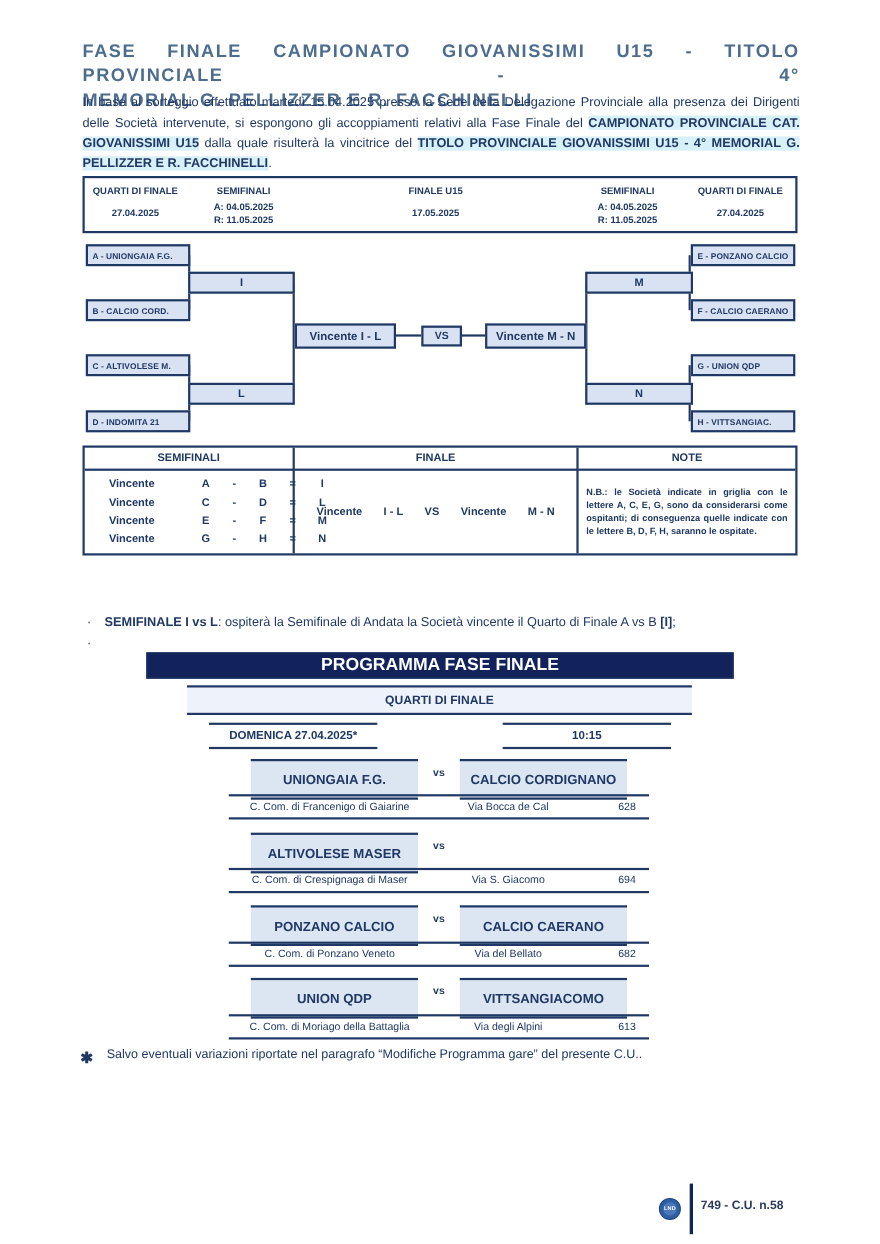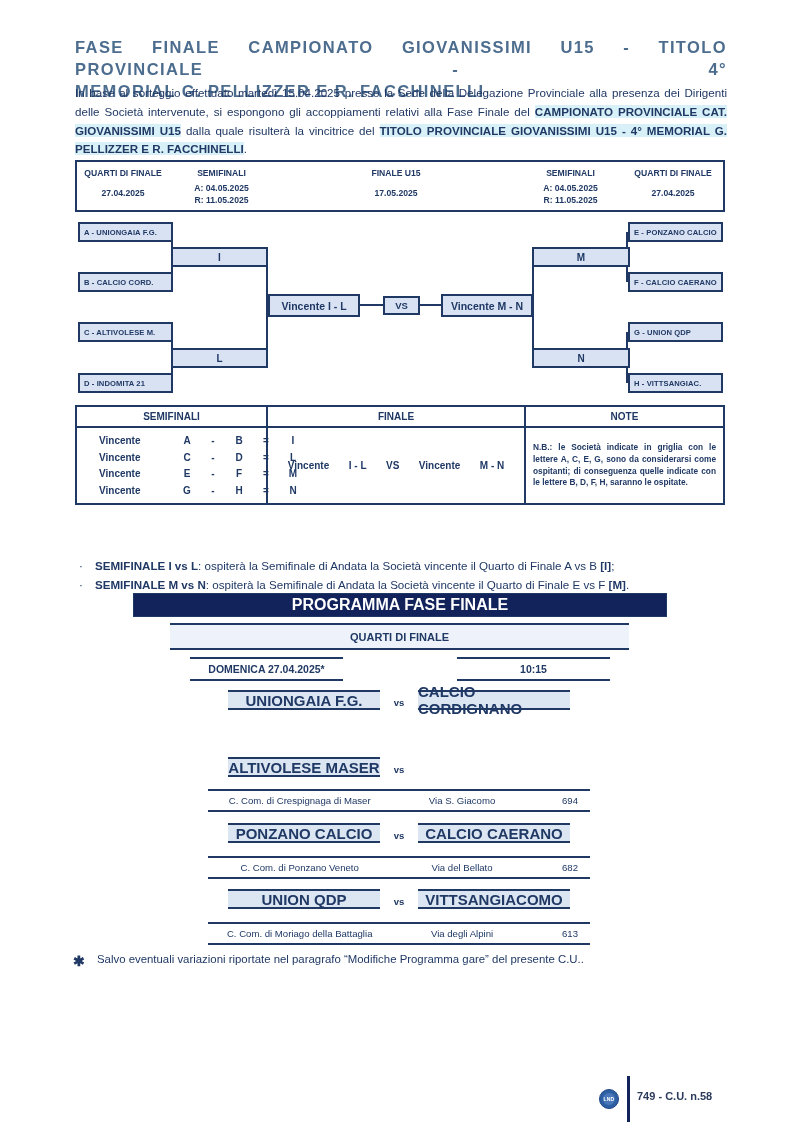--- a/index.html
+++ b/index.html
@@ -89,23 +89,23 @@
            color:#fff; font-weight:bold; font-size:16px; display:flex; align-items:center; justify-content:center;
            border:1px solid #1F3864; }
   .s-round { position:absolute; left:37px; top:30px; width:459px; height:27px; background:#EEF2FA;
              border-top:2.5px solid #1F3864; border-bottom:2.5px solid #1F3864;
              display:flex; align-items:center; justify-content:center; font-weight:bold; font-size:11px; }
   .s-cell { position:absolute; height:24px; border-top:2.5px solid #1F3864; border-bottom:2.5px solid #1F3864;
             display:flex; align-items:center; justify-content:center; font-weight:bold; font-size:10.5px; }
   .s-date { left:57px;  top:64px; width:153px; }
   .s-time { left:324px; top:64px; width:153px; }
   .s-teamrow { position:absolute; left:0; width:534px; height:24px; }
-  .s-teambox { position:absolute; top:0; width:152px; height:20px; background:#DCE6F3;
+  .s-teambox { position:absolute; top:0; width:152px; height:37px; background:#DCE6F3;
                border-top:2.5px solid #1F3864; border-bottom:2.5px solid #1F3864;
-               display:flex; align-items:center; justify-content:center; font-weight:bold; font-size:15px; }
+               display:flex; align-items:center; justify-content:center; font-weight:bold; font-size:12px; }
   .s-home { left:95px; } .s-away { left:285px; }
   .s-vs { position:absolute; left:247px; top:0; width:38px; height:24px; display:flex;
           align-items:center; justify-content:center; font-weight:bold; font-size:9.5px; }
   .s-venuerow { position:absolute; left:75px; width:382px; height:23px;
                 border-top:2px solid #1F3864; border-bottom:2px solid #1F3864;
                 display:flex; align-items:center; font-size:9.6px; font-weight:500; }
   .s-venuerow .vn { width:48%; text-align:center; }
   .s-venuerow .st { width:37%; text-align:center; }
   .s-venuerow .nm { width:15%; text-align:right; padding-right:12px; }
   .tr0 { top:97px; }  .vr0 { top:129px; }
@@ -247,35 +247,39 @@
   </div>
 
 
   <div class="bullets">
     <div class="bullet">
       <span class="mark">·</span>
       <span><b class="nv">SEMIFINALE I vs L</b><span>: ospiterà la Semifinale di Andata la Società vincente il Quarto di Finale A vs B </span><b class="nv">[I]</b><span>;</span></span>
     </div>
     <div class="bullet">
       <span class="mark">·</span>
-      <span><b class="nv">SEMIFINALE M vs N</b><span>: ospiterà la Semifinale di Andata la Società vincente il Quarto di Finale E vs F </span><b class="nv">[M]</b><span>.</span></span>
     </div>
   </div>
 
   <div class="sched">
     <div class="s-bar">PROGRAMMA FASE FINALE</div>
     <div class="s-round">QUARTI DI FINALE</div>
     <div class="s-cell s-date">DOMENICA 27.04.2025*</div>
     <div class="s-cell s-time">10:15</div>
 
     <div class="s-teamrow tr0">
       <div class="s-teambox s-home">UNIONGAIA F.G.</div>
       <div class="s-vs">vs</div>
       <div class="s-teambox s-away">CALCIO CORDIGNANO</div>
     </div>
+    <div class="s-venuerow vr0">
+      <span class="vn">C. Com. di Francenigo di Gaiarine</span>
+      <span class="st">Via Bocca de Cal</span>
+      <span class="nm">628</span>
+    </div>
 
     <div class="s-teamrow tr1">
       <div class="s-teambox s-home">ALTIVOLESE MASER</div>
       <div class="s-vs">vs</div>
     </div>
     <div class="s-venuerow vr1">
       <span class="vn">C. Com. di Crespignaga di Maser</span>
       <span class="st">Via S. Giacomo</span>
       <span class="nm">694</span>
     </div>

